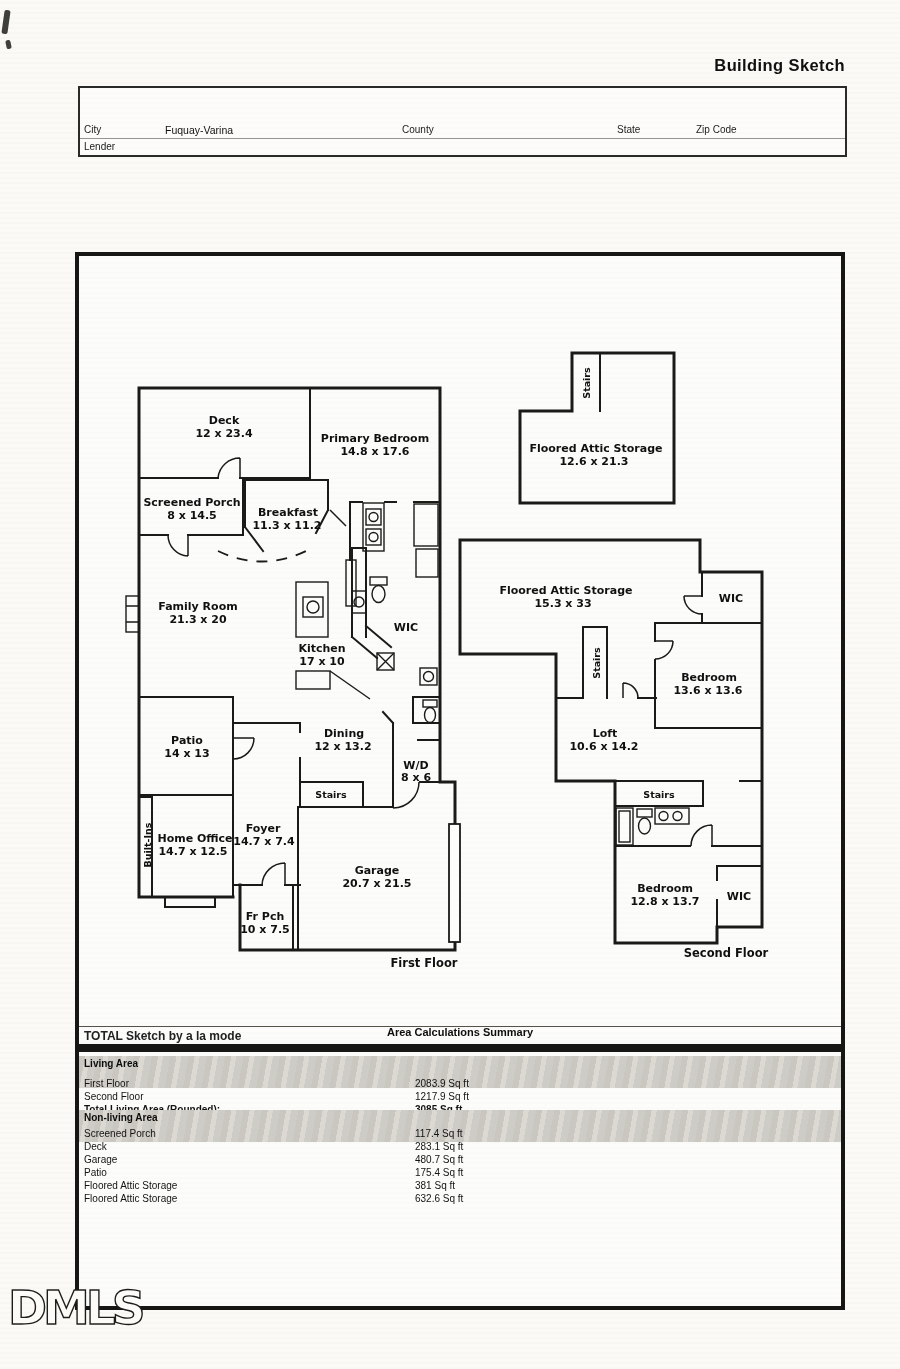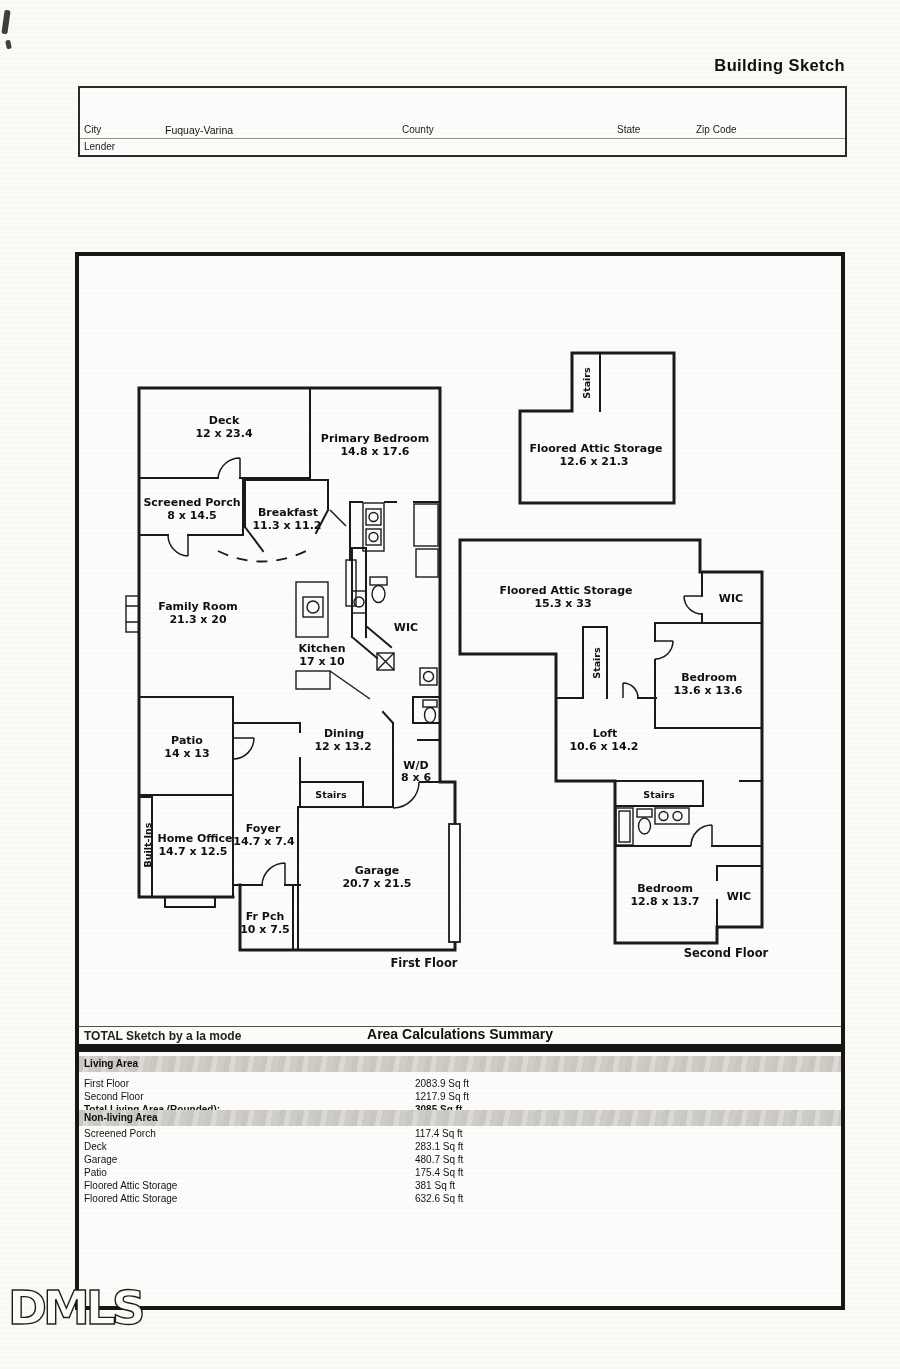--- a/index.html
+++ b/index.html
@@ -34,24 +34,24 @@
   .fx{stroke:#1a1a18;stroke-width:1.4;fill:none;}
   .fxw{stroke:#1a1a18;stroke-width:1.8;fill:#fdfdfb;}
   .door{stroke:#1a1a18;stroke-width:1.5;fill:none;}
   .dash{stroke:#1a1a18;stroke-width:1.8;fill:none;stroke-dasharray:11 9;}
   .rlabel{font-family:"DejaVu Sans",sans-serif;font-weight:bold;font-size:11px;fill:#101010;text-anchor:middle;}
   .rsmall{font-family:"DejaVu Sans",sans-serif;font-weight:bold;font-size:9.5px;fill:#101010;text-anchor:middle;}
   .rcap{font-family:"DejaVu Sans",sans-serif;font-weight:bold;font-size:11.5px;fill:#101010;text-anchor:middle;}
   
   .sum-line{position:absolute;left:0;right:0;top:770px;height:1px;background:#55524c;}
   .sum-brand{position:absolute;left:5px;top:773px;font-size:12px;font-weight:bold;color:#222;}
-  .sum-title{position:absolute;left:0;right:0;top:770px;text-align:center;font-size:14px;font-weight:bold;color:#0e0e0e;}
+  .sum-title{position:absolute;left:0;right:0;top:770px;text-align:center;font-size:11px;font-weight:bold;color:#0e0e0e;}
   .sum-bar{position:absolute;left:0;right:0;top:788px;height:8px;background:#171715;}
   .band{
-    position:absolute;left:0;right:0;height:16px;line-height:16px;
+    position:absolute;left:0;right:0;height:32px;line-height:16px;
     background:repeating-linear-gradient(100deg,#c9c7c0 0 6px,#dbd9d2 6px 11px,#ceccc6 11px 18px);
     font-size:10px;font-weight:bold;color:#0c0c0c;padding-left:5px;box-sizing:border-box;
   }
   .band-living{top:800px;}
   .band-non{top:854px;}
   .srow{position:absolute;left:5px;right:5px;height:13px;font-size:10px;color:#131313;}
   .srow .sl{position:absolute;left:0;top:0;}
   .srow .sv{position:absolute;left:331px;top:0;}
   .srow.total{font-weight:bold;}
   

